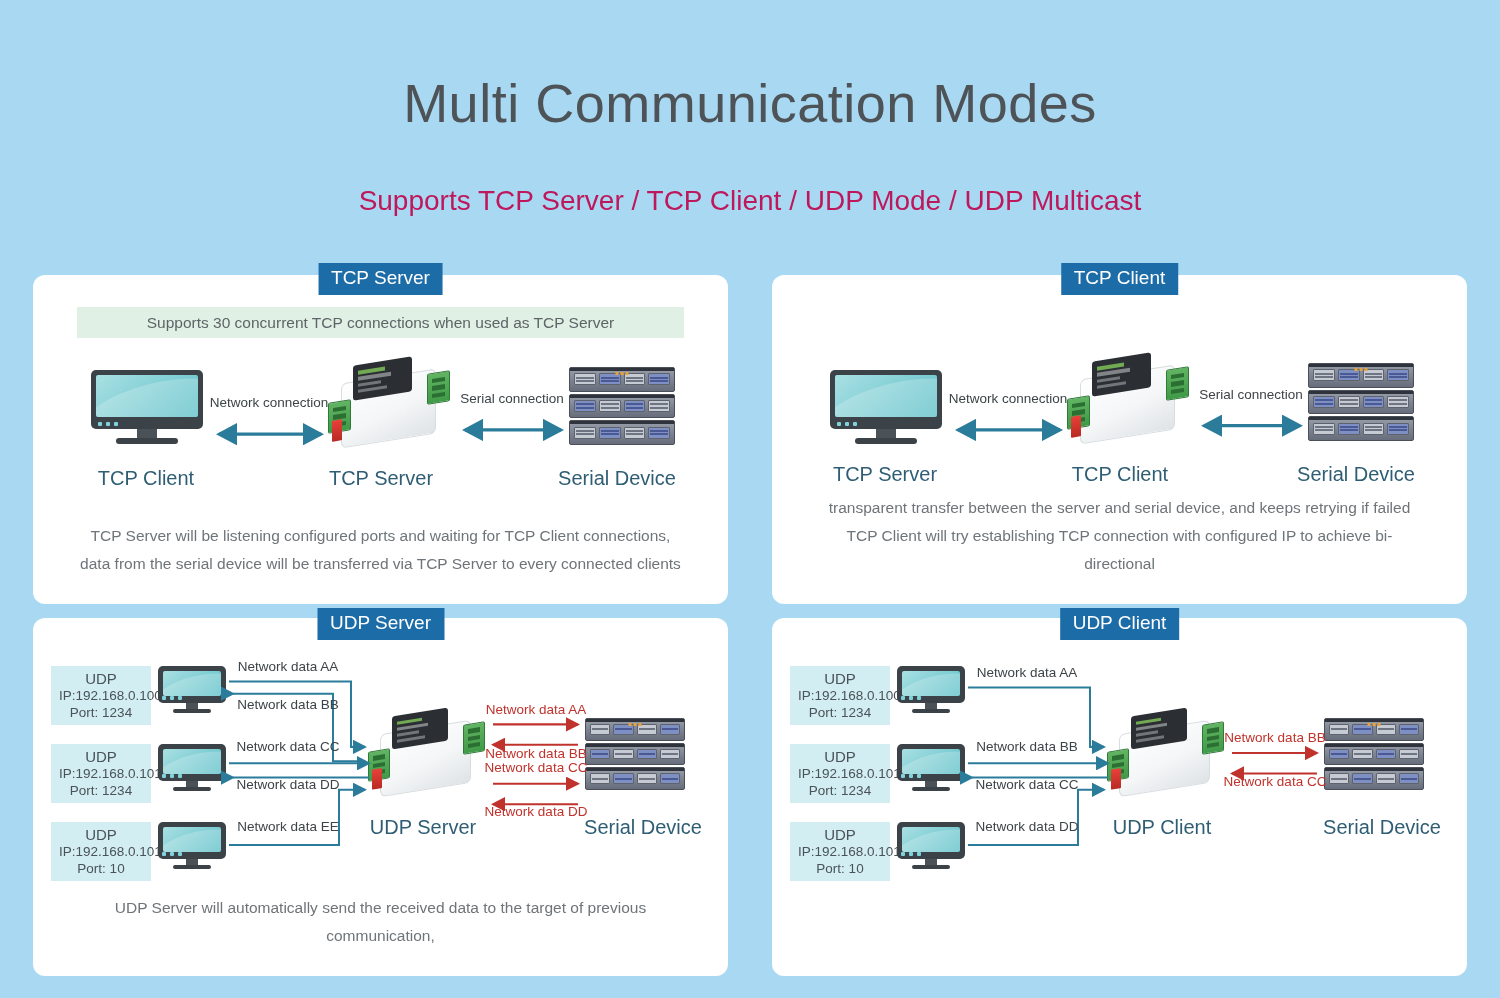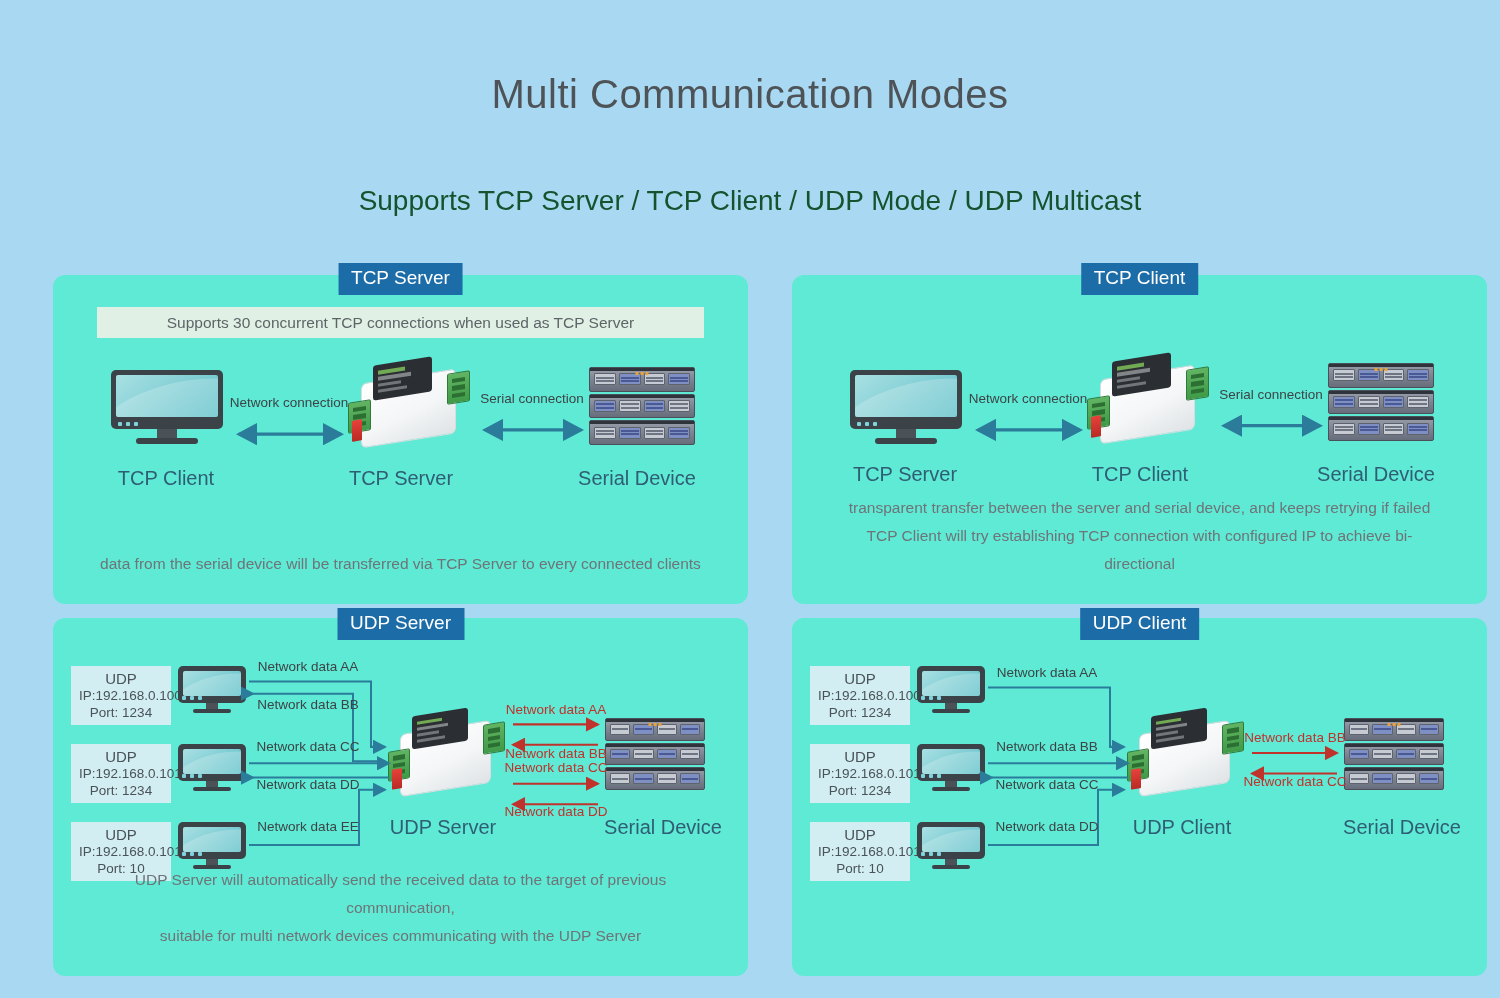--- a/index.html
+++ b/index.html
@@ -7,39 +7,39 @@
     width:1500px;height:998px;overflow:hidden;
     background:#a9d9f2;
     font-family:"Liberation Sans", sans-serif;
   }
   .page{position:relative;width:1500px;height:998px;}
 
   
   .header{position:absolute;left:0;top:0;width:1500px;height:255px;background:#a9d9f2;}
   .main-title{
     position:absolute;left:0;top:72px;width:1500px;text-align:center;
-    font-size:40px;color:#4e5357;letter-spacing:0.5px;font-weight:400;
+    font-size:54px;color:#4e5357;letter-spacing:0.5px;font-weight:400;
   }
   .sub-title{
     position:absolute;left:0;top:185px;width:1500px;text-align:center;
-    font-size:28px;color:#14532d;font-weight:400;
+    font-size:28px;color:#be185d;font-weight:400;
   }
 
   
   .grid{position:absolute;left:0;top:255px;width:1500px;height:743px;
         display:grid;grid-template-columns:750px 750px;grid-template-rows:349px 394px;}
   .quad{background:#a9d9f2;box-sizing:border-box;position:relative;}
   .q-tl{padding:20px 22px 0 33px;}
   .q-tr{padding:20px 33px 0 22px;}
   .q-bl{padding:14px 22px 22px 33px;}
   .q-br{padding:14px 33px 22px 22px;}
 
   .panel{
     position:relative;width:100%;height:100%;
-    background:#5eead4;border-radius:12px;box-sizing:border-box;margin-left:20px;
+    background:#ffffff;border-radius:12px;box-sizing:border-box;
   }
 
   
   .badge{
     position:absolute;top:-12px;left:50%;transform:translateX(-50%);
     background:#1c6ca8;color:#ffffff;font-size:19px;
     padding:4px 13px 6px 13px;white-space:nowrap;line-height:1.15;
   }
   .badge.bottom{top:-10px;}
 
@@ -280,20 +280,21 @@
           <line x1="432" y1="146" x2="528" y2="146" stroke="#2b7c9b" stroke-width="3" marker-end="url(#bArrA)" marker-start="url(#bArrB)"></line>
         </svg>
         <div class="arw-label" style="left:236px;top:120px;">Network connection</div>
         <div class="arw-label" style="left:479px;top:116px;">Serial connection</div>
 
         <div class="dev-label" style="left:113px;top:192px;">TCP Client</div>
         <div class="dev-label" style="left:348px;top:192px;">TCP Server</div>
         <div class="dev-label" style="left:584px;top:192px;">Serial Device</div>
 
         <div class="caption">
+          <div>TCP Server will be listening configured ports and waiting for TCP Client connections,</div>
           <div>data from the serial device will be transferred via TCP Server to every connected clients</div>
         </div>
       </div>
     </div>
 
     <div class="quad q-tr">
       <div class="panel">
         <div class="badge">TCP Client</div>
 
         <div class="monitor" style="left:58px;top:95px;width:112px;height:82px;">
@@ -573,21 +574,20 @@
         <div class="arw-label red" style="left:503px;top:84px;">Network data AA</div>
         <div class="arw-label red" style="left:503px;top:128px;">Network data BB</div>
         <div class="arw-label red" style="left:503px;top:142px;">Network data CC</div>
         <div class="arw-label red" style="left:503px;top:186px;">Network data DD</div>
 
         <div class="dev-label" style="left:390px;top:198px;">UDP Server</div>
         <div class="dev-label" style="left:610px;top:198px;">Serial Device</div>
 
         <div class="caption">
           <div>UDP Server will automatically send the received data to the target of previous communication,</div>
-          <div>suitable for multi network devices communicating with the UDP Server</div>
         </div>
       </div>
     </div>
 
     <div class="quad q-br">
       <div class="panel">
         <div class="badge bottom">UDP Client</div>
 
         <div class="ipbox" style="left:18px;top:48px;width:100px;">
           <div class="t">UDP</div>

